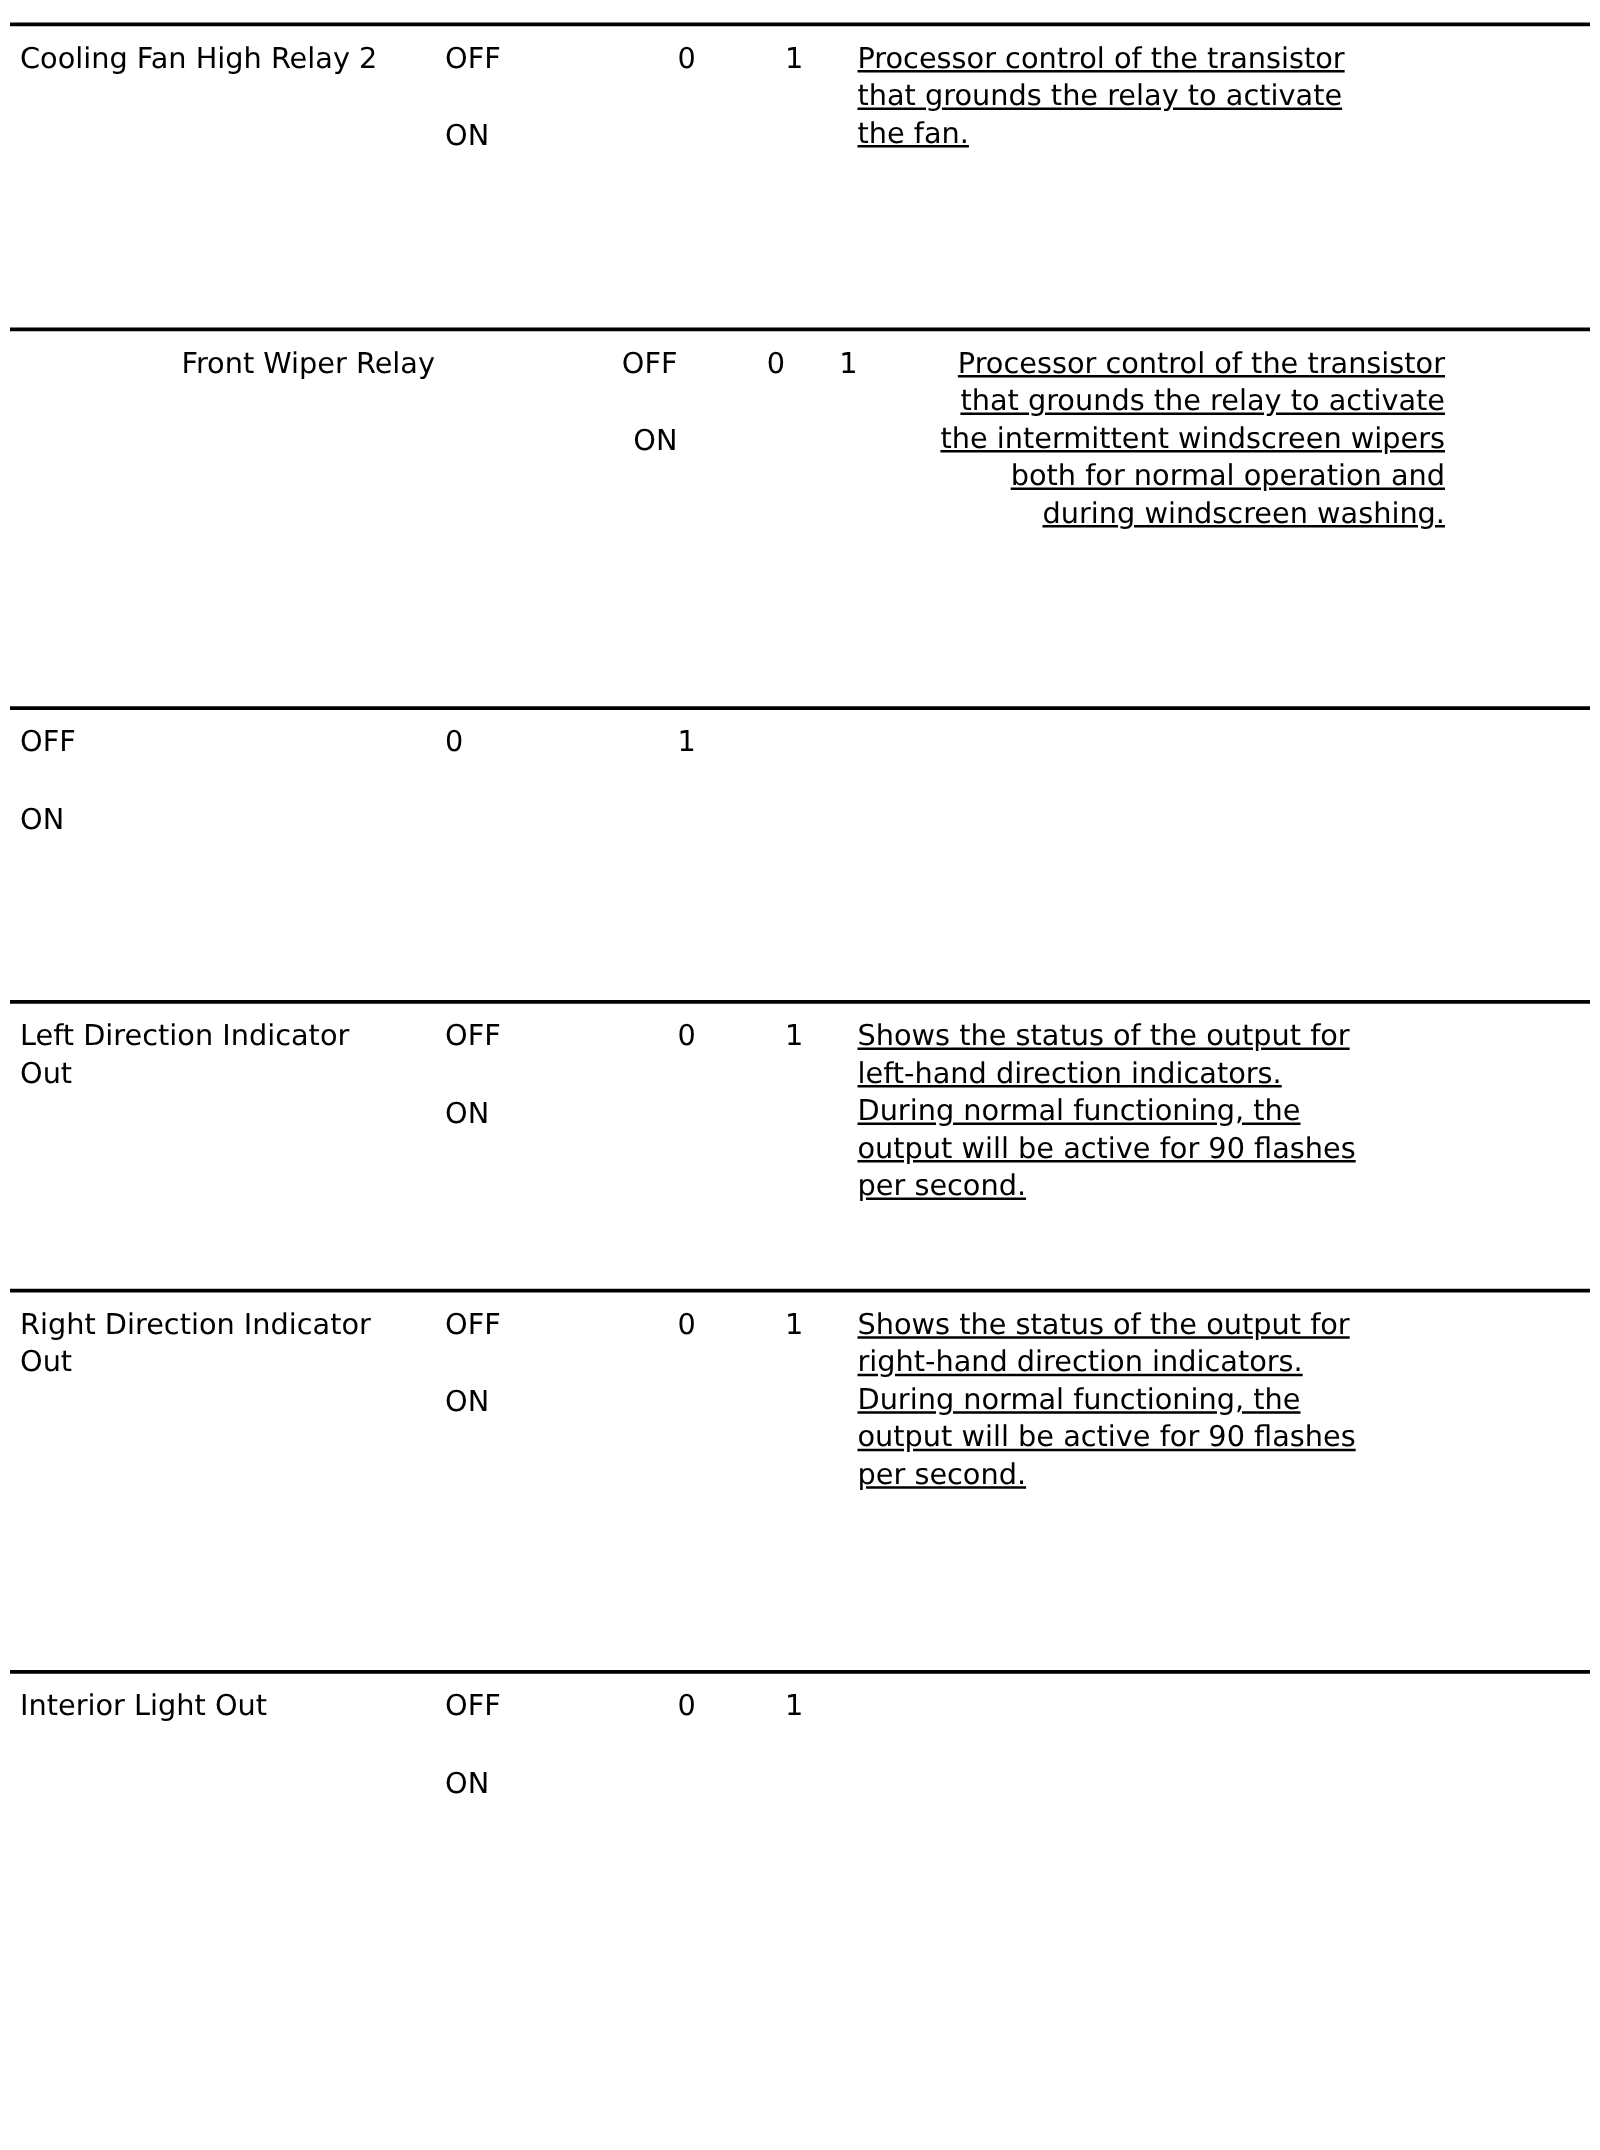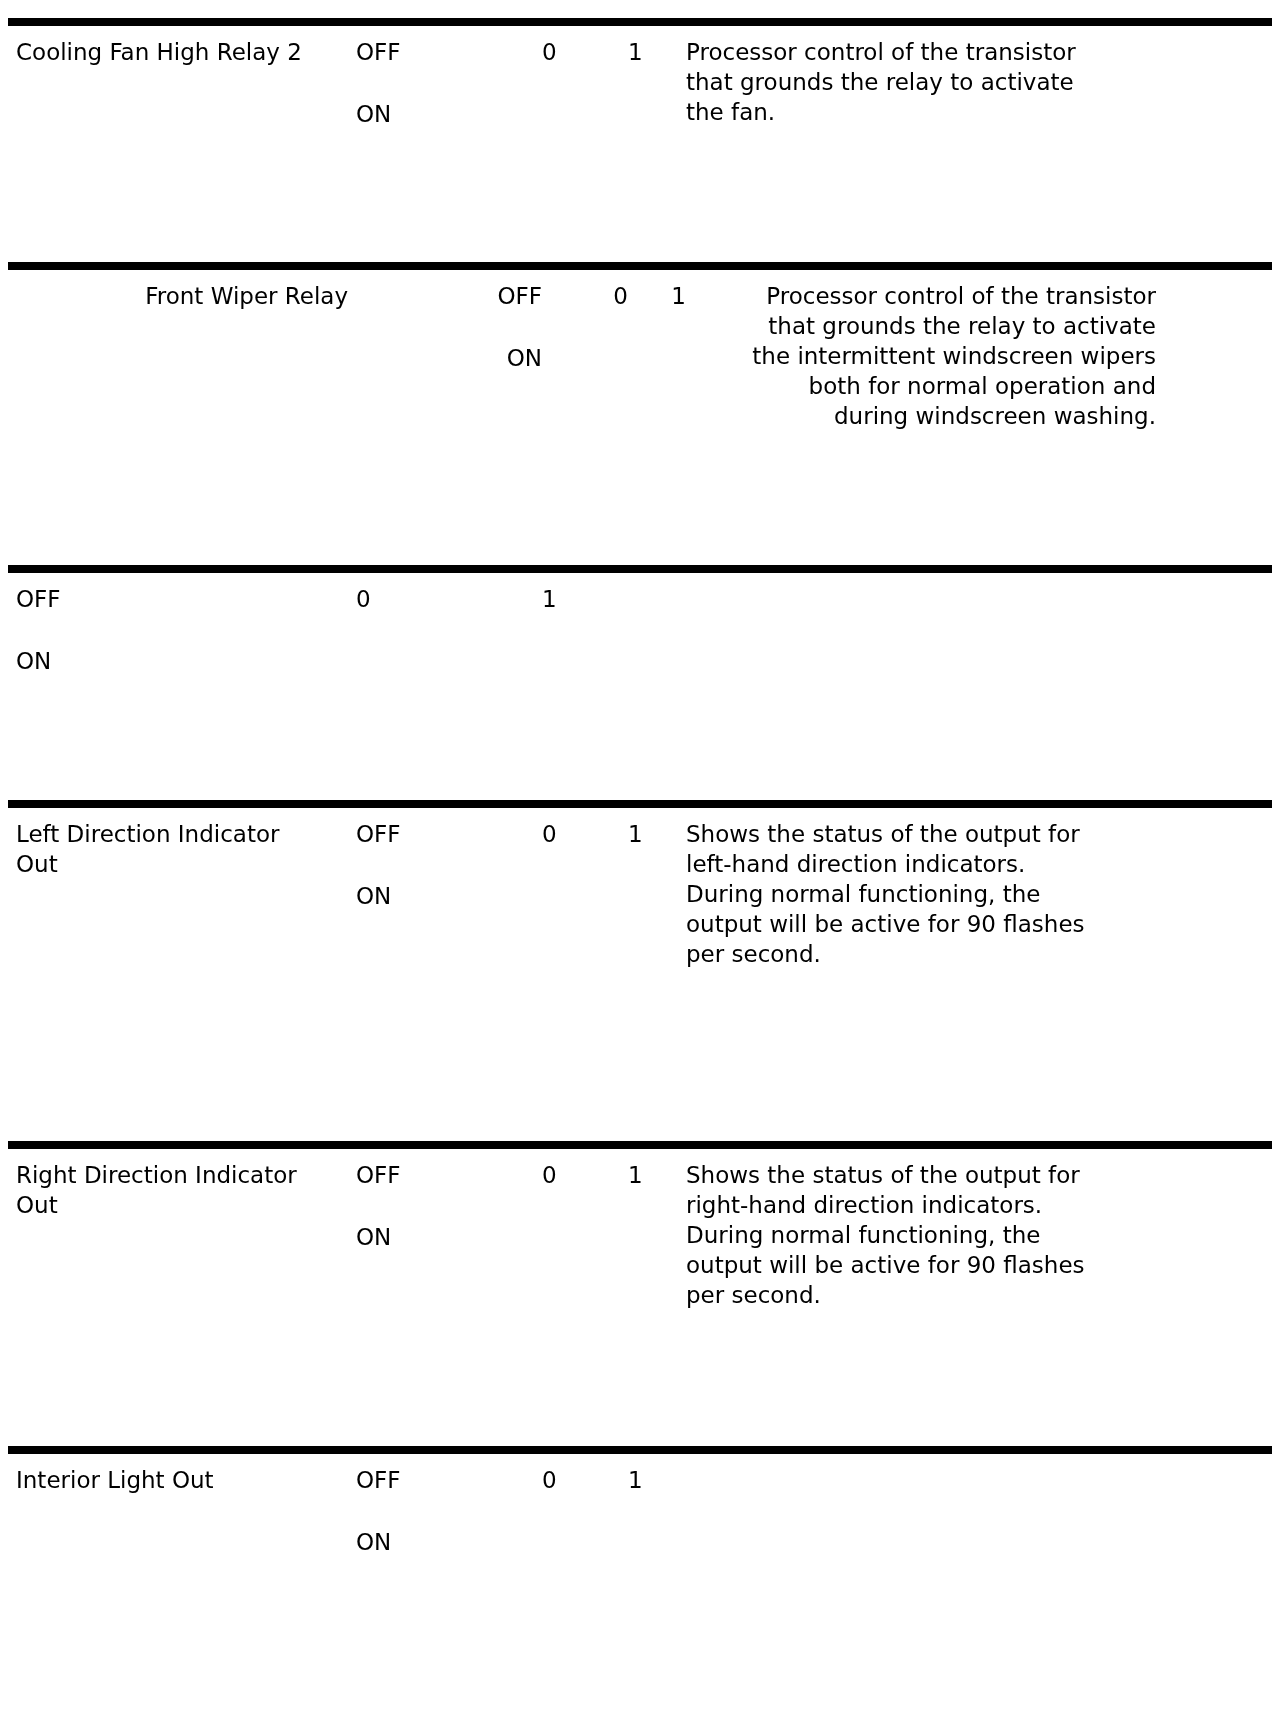--- a/index.html
+++ b/index.html
@@ -19,43 +19,44 @@
     height: 1720px;
     background: #ffffff;
     overflow: hidden;
   }
   .table {
     margin: 18px 8px 0 8px;
   }
   .row {
     display: grid;
     grid-template-columns: 340px 186px 86px 58px 1fr;
-    border-top: 8px solid #000000;
+    border-top: 3px solid #000000;
     box-sizing: border-box;
     padding: 11px 0 0 8px;
     font-size: 23px;
     line-height: 30px;
   }
   .row-1 { height: 244px; }
   .row-2 { height: 303px; text-align: right; }
   .row-3 { height: 235px; }
-  .row-4 { height: 341px; }
+  .row-4 { height: 231px; }
   .row-5 { height: 305px; }
   .row-6 { height: 264px; }
   .cell-name {
     white-space: pre-line;
     padding-right: 8px;
   }
   .cell-state .on {
     margin-top: 32px;
   }
   .cell-desc {
     white-space: pre-line;
     max-width: 470px;
     padding-right: 10px;
+    text-decoration: underline;
   }
 </style>
 </head>
 <body>
 
 <div class="page">
   <div class="table">
 
     <div class="row row-1">
       <div class="cell-name">Cooling Fan High Relay 2</div>

